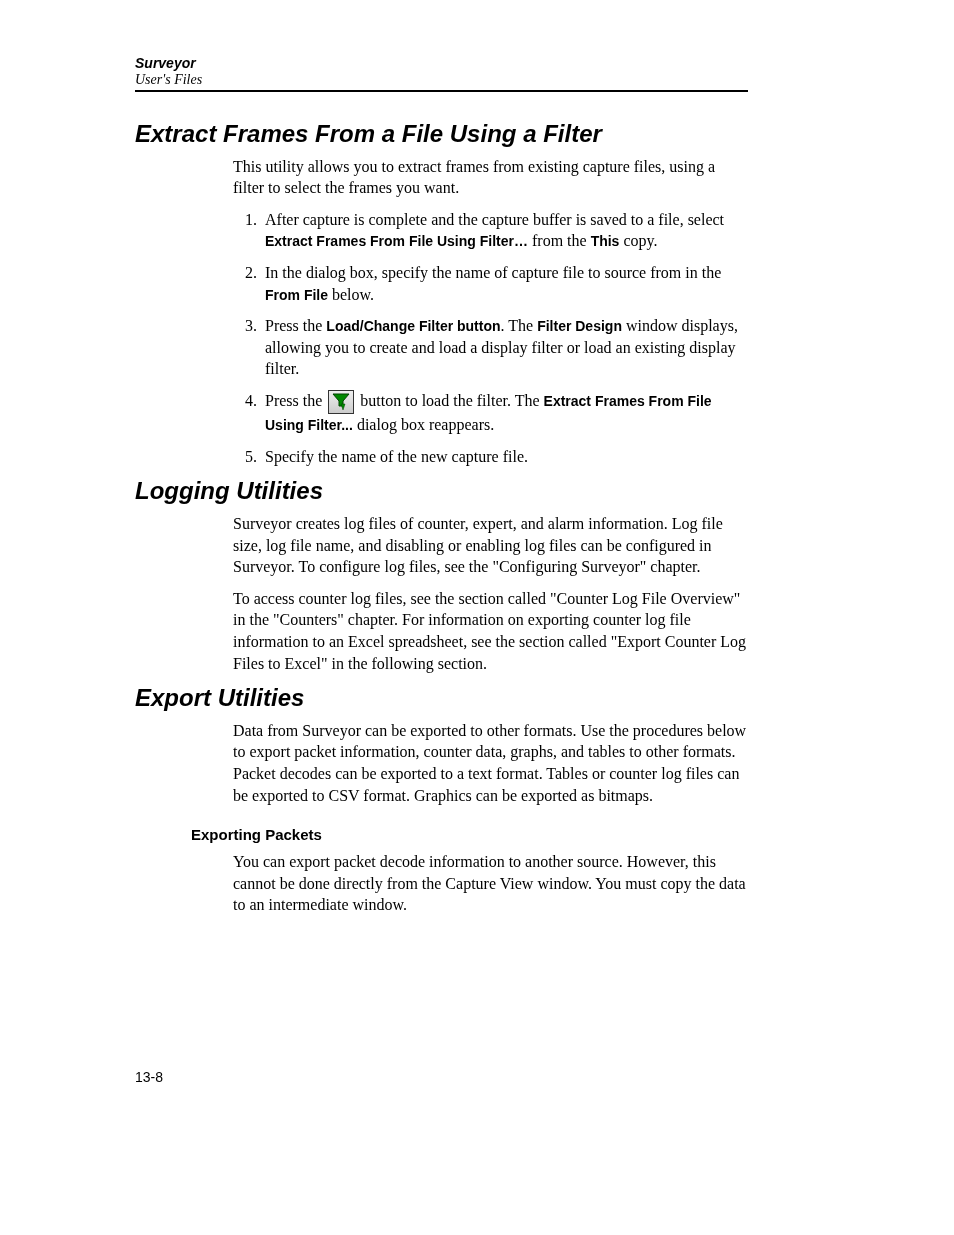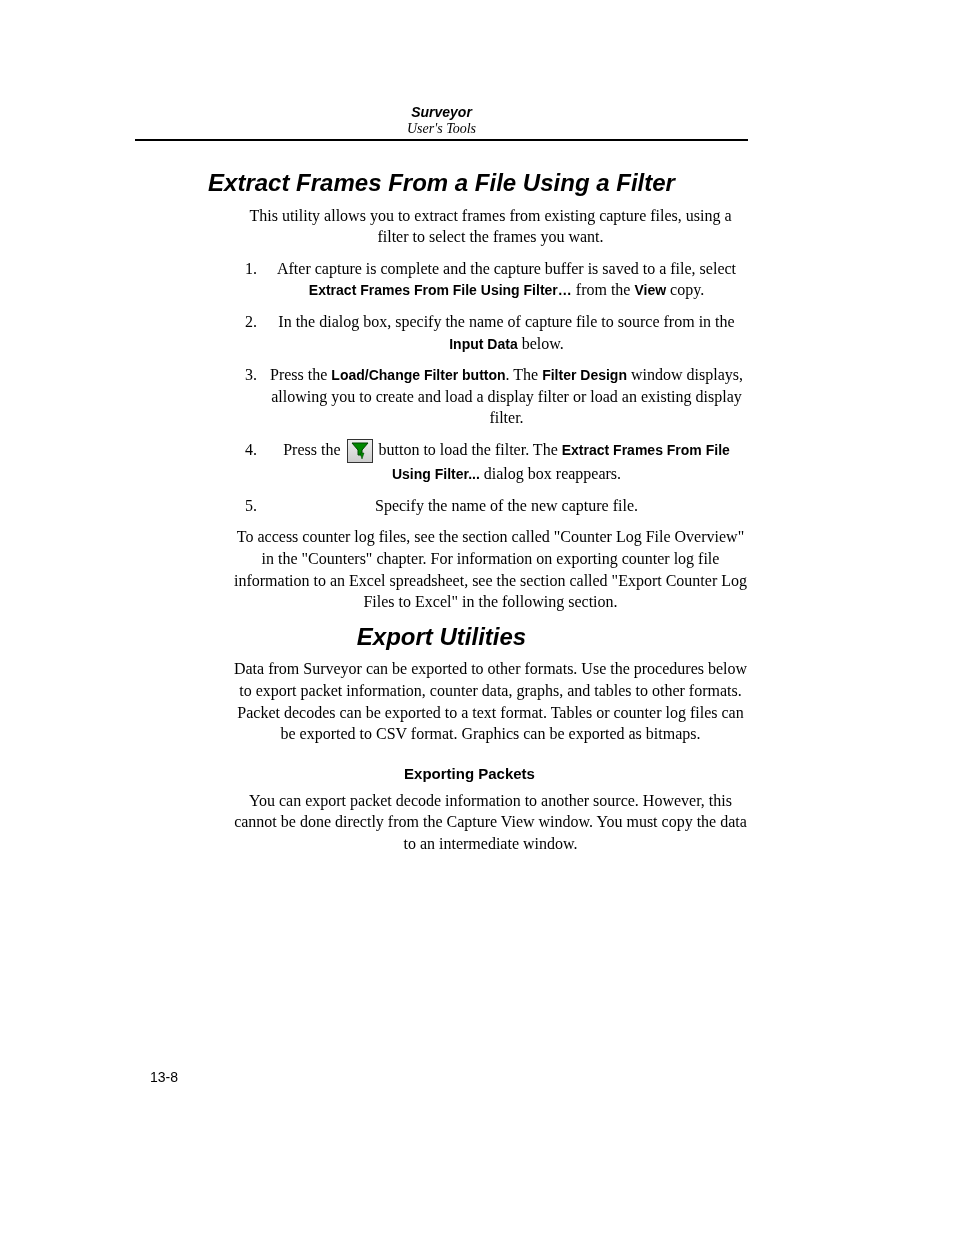--- a/index.html
+++ b/index.html
@@ -7,22 +7,21 @@
     padding: 0;
     background: #ffffff;
     font-family: "Times New Roman", Times, serif;
     color: #000000;
   }
   .page {
     width: 878px;
     height: 1235px;
     position: relative;
     box-sizing: border-box;
-    padding: 104px 130px 0 135px;
-    text-align: center;
+    padding: 55px 130px 0 135px;
   }
   .header-block {
     border-bottom: 2px solid #000;
     padding-bottom: 2px;
     margin-bottom: 28px;
   }
   .header-title {
     font-family: Arial, Helvetica, sans-serif;
     font-weight: bold;
     font-style: italic;
@@ -81,67 +80,69 @@
     position: relative;
     margin: 0 2px;
   }
   .filter-icon svg {
     position: absolute;
     top: 1px;
     left: 1px;
   }
   .page-num {
     position: absolute;
-    left: 150px;
+    left: 135px;
     bottom: 150px;
     font-family: Arial, Helvetica, sans-serif;
     font-size: 14px;
   }
 </style>
 </head>
 <body>
 
 <div class="page">
 
   <div class="header-block">
     <div class="header-title">Surveyor</div>
-    <div class="header-sub">User's Tools</div>
+    <div class="header-sub">User's Files</div>
   </div>
 
   <h1 class="section">Extract Frames From a File Using a Filter</h1>
 
   <div class="content">
     <p class="body">This utility allows you to extract frames from existing capture files, using a filter to select the frames you want.</p>
 
     <ol class="steps">
       <li>
-        <span>After capture is complete and the capture buffer is saved to a file, select </span><span class="ui-bold">Extract Frames From File Using  Filter…</span><span> from the </span><span class="ui-bold">View</span><span> copy.</span>
+        <span>After capture is complete and the capture buffer is saved to a file, select </span><span class="ui-bold">Extract Frames From File Using  Filter…</span><span> from the </span><span class="ui-bold">This</span><span> copy.</span>
       </li>
       <li>
-        <span>In the dialog box, specify the name of capture file to source from in the </span><span class="ui-bold">Input Data</span><span> below.</span>
+        <span>In the dialog box, specify the name of capture file to source from in the </span><span class="ui-bold">From File</span><span> below.</span>
       </li>
       <li>
         <span>Press the </span><span class="ui-bold">Load/Change Filter button</span><span>. The </span><span class="ui-bold">Filter Design</span><span> window displays, allowing you to create and load a display filter or load an existing display filter.</span>
       </li>
       <li>
         <span>Press the </span><span class="filter-icon">
           <svg width="22" height="20" viewBox="0 0 22 20">
             <polygon points="3,2 19,2 13,9 13,14 9,14 9,9" fill="#008800" stroke="#004400" stroke-width="1"></polygon>
             <polygon points="11,12 15,12 13,18" fill="#008800" stroke="#004400" stroke-width="0.5"></polygon>
           </svg>
         </span><span> button to load the filter. The </span><span class="ui-bold">Extract Frames From File Using Filter...</span><span> dialog box reappears.</span>
       </li>
       <li>
         <span>Specify the name of the new capture file.</span>
       </li>
     </ol>
   </div>
 
+  <h1 class="section">Logging Utilities</h1>
 
   <div class="content">
+    <p class="body">Surveyor creates log files of counter, expert, and alarm information. Log file size, log file name, and disabling or enabling log files can be configured in Surveyor. To configure log files, see the "Configuring Surveyor" chapter.</p>
     <p class="body">To access counter log files, see the section called "Counter Log File Overview" in the "Counters" chapter. For information on exporting counter log file information to an Excel spreadsheet, see the section called "Export Counter Log Files to Excel" in the following section.</p>
   </div>
 
   <h1 class="section">Export Utilities</h1>
 
   <div class="content">
     <p class="body">Data from Surveyor can be exported to other formats. Use the procedures below to export packet information, counter data, graphs, and tables to other formats. Packet decodes can be exported to a text format. Tables or counter log files can be exported to CSV format. Graphics can be exported as bitmaps.</p>
   </div>
 
   <div class="subheading" style="margin-left:56px;margin-top:20px;">Exporting Packets</div>

